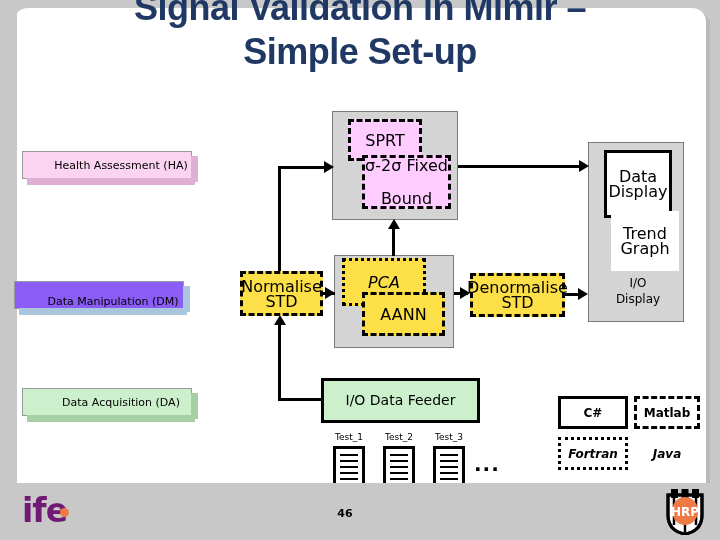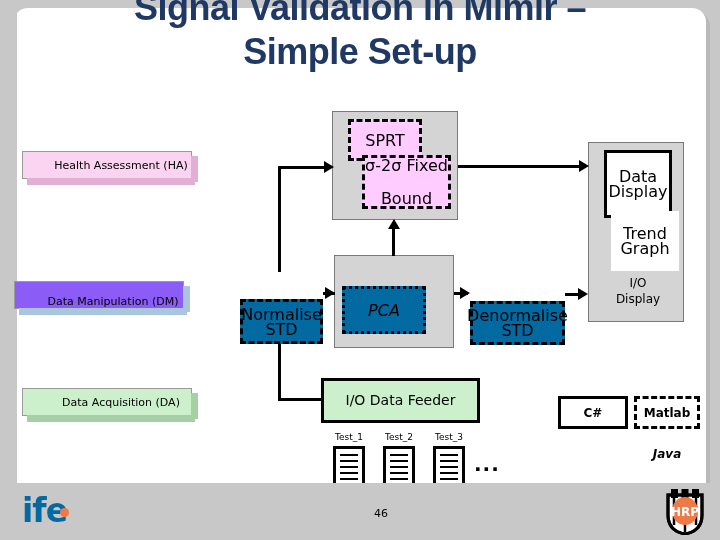--- a/index.html
+++ b/index.html
@@ -91,21 +91,21 @@
       repeating-linear-gradient(90deg,#000 0 9px,transparent 9px 13px,#000 13px 16px,transparent 16px 20px),
       repeating-linear-gradient(180deg,#000 0 9px,transparent 9px 13px,#000 13px 16px,transparent 16px 20px),
       repeating-linear-gradient(180deg,#000 0 9px,transparent 9px 13px,#000 13px 16px,transparent 16px 20px);
     background-size:100% 3px,100% 3px,3px 100%,3px 100%;
     background-position:0 0,0 100%,0 0,100% 0;
     background-repeat:no-repeat;
     text-align:right;
   }
 
   .pink{background:#FFCCFF;}
-  .blue{background:#0369a1;margin-top:28px;}
+  .blue{background:#fde047;}
   .green{background:#CCF0CC;}
   .white{background:#ffffff;}
 
   #box-sprt{left:348px;top:119px;width:74px;height:42px;}
   #box-bound{left:362px;top:155px;width:89px;height:54px;justify-content:space-between;}
   #box-normalise{left:240px;top:271px;width:83px;height:45px;}
   #box-pca{left:342px;top:258px;width:84px;height:48px;font-style:italic;}
   #box-aann{left:362px;top:292px;width:83px;height:44px;}
   #box-denorm{left:470px;top:273px;width:95px;height:44px;}
   #box-feeder{left:321px;top:378px;width:159px;height:45px;font-size:14px;}
@@ -157,30 +157,30 @@
   .arr-r{border-top:6px solid transparent;border-bottom:6px solid transparent;border-left:10px solid #000;}
   .arr-u{border-left:6px solid transparent;border-right:6px solid transparent;border-bottom:10px solid #000;}
 
   
   .footer{
     position:absolute;left:0;top:483px;width:720px;height:57px;background:#c8c8c8;
   }
   .ife-logo{
     position:absolute;left:22px;top:494px;width:62px;height:34px;
     font-family:"DejaVu Sans","Liberation Sans",sans-serif;
-    font-weight:bold;font-size:33px;color:#0369a1;letter-spacing:-1px;
+    font-weight:bold;font-size:33px;color:#701a75;letter-spacing:-1px;
     line-height:34px;
   }
   .ife-dot{
     position:absolute;left:60px;top:508px;width:9px;height:9px;border-radius:50%;
     background:#EE7A46;
   }
   .page-num{
     position:absolute;left:330px;top:507px;width:30px;text-align:center;
-    font-size:11px;font-weight:normal;color:#000;margin-left:36px;
+    font-size:11px;font-weight:bold;color:#000;
   }
   .hrp{
     position:absolute;left:664px;top:487px;width:42px;height:48px;
   }
 </style>
 </head>
 <body>
 
 <div class="slide">
 
@@ -245,20 +245,23 @@
   </div>
 
   <div class="box dashed blue" id="box-normalise">
     <span>Normalise</span>
     <span>STD</span>
   </div>
 
   <div class="box dotted blue" id="box-pca">
     <span>PCA</span>
   </div>
+  <div class="box dashed blue" id="box-aann">
+    <span>AANN</span>
+  </div>
 
   <div class="box dashed blue" id="box-denorm">
     <span>Denormalise</span>
     <span>STD</span>
   </div>
 
   <div class="box solid white" id="box-data-display">
     <span>Data</span>
     <span>Display</span>
   </div>
@@ -302,20 +305,23 @@
     <i></i>
   </div>
 
   <div class="ellipsis">...</div>
 
   <div class="lang" id="lang-csharp">
     <span>C#</span>
   </div>
   <div class="lang" id="lang-matlab">
     <span>Matlab</span>
+  </div>
+  <div class="lang" id="lang-fortran">
+    <span>Fortran</span>
   </div>
   <div class="lang dd" id="lang-java">
     <span>Java</span>
   </div>
 
   <div class="footer"></div>
 
   <div class="ife-logo">
     <span>ife</span>
   </div>

